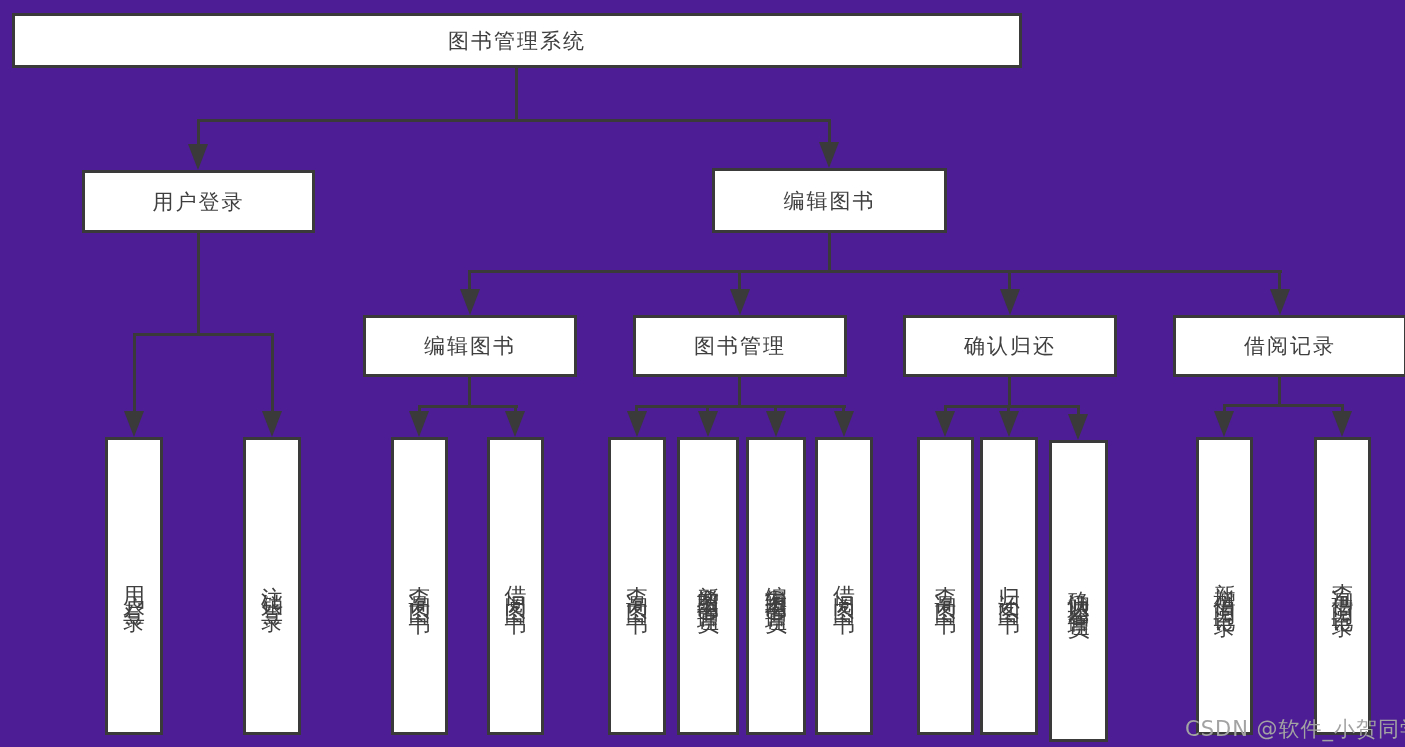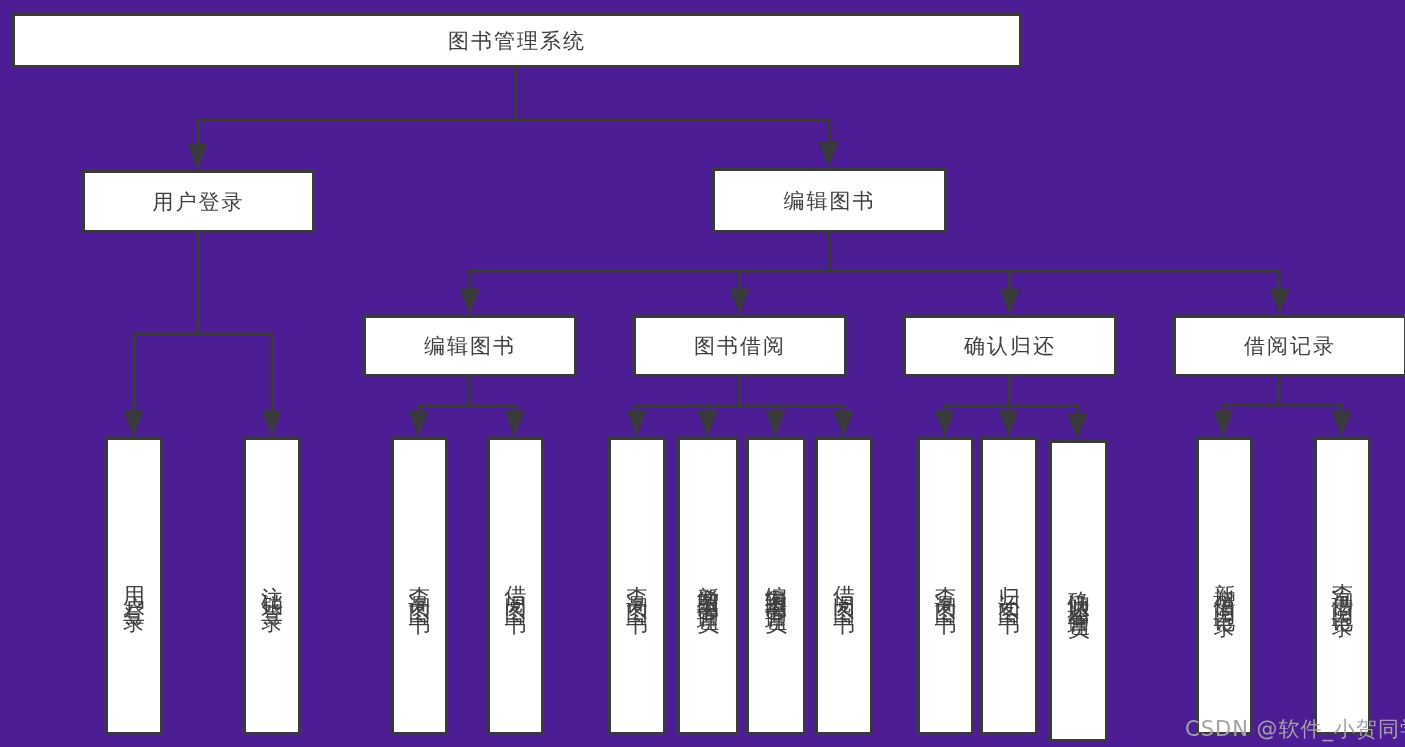--- a/index.html
+++ b/index.html
@@ -58,21 +58,21 @@
   <div class="vline" style="left:468px;top:270px;height:22px;"></div>
   <div class="arrow" style="left:460px;top:289px;"></div>
   <div class="vline" style="left:738px;top:270px;height:22px;"></div>
   <div class="arrow" style="left:730px;top:289px;"></div>
   <div class="vline" style="left:1008px;top:270px;height:22px;"></div>
   <div class="arrow" style="left:1000px;top:289px;"></div>
   <div class="vline" style="left:1278px;top:270px;height:22px;"></div>
   <div class="arrow" style="left:1270px;top:289px;"></div>
 
   <div class="box" style="left:363px;top:315px;width:214px;height:62px;">编辑图书</div>
-  <div class="box" style="left:633px;top:315px;width:214px;height:62px;">图书借阅</div>
+  <div class="box" style="left:633px;top:315px;width:214px;height:62px;">图书管理</div>
   <div class="box" style="left:903px;top:315px;width:214px;height:62px;">确认归还</div>
   <div class="box" style="left:1173px;top:315px;width:234px;height:62px;">借阅记录</div>
 
   <div class="vline" style="left:468px;top:377px;height:31px;"></div>
   <div class="hline" style="left:418px;top:405px;width:100px;"></div>
   <div class="vline" style="left:418px;top:405px;height:10px;"></div>
   <div class="arrow" style="left:409px;top:411px;"></div>
   <div class="vline" style="left:514px;top:405px;height:10px;"></div>
   <div class="arrow" style="left:505px;top:411px;"></div>
 

